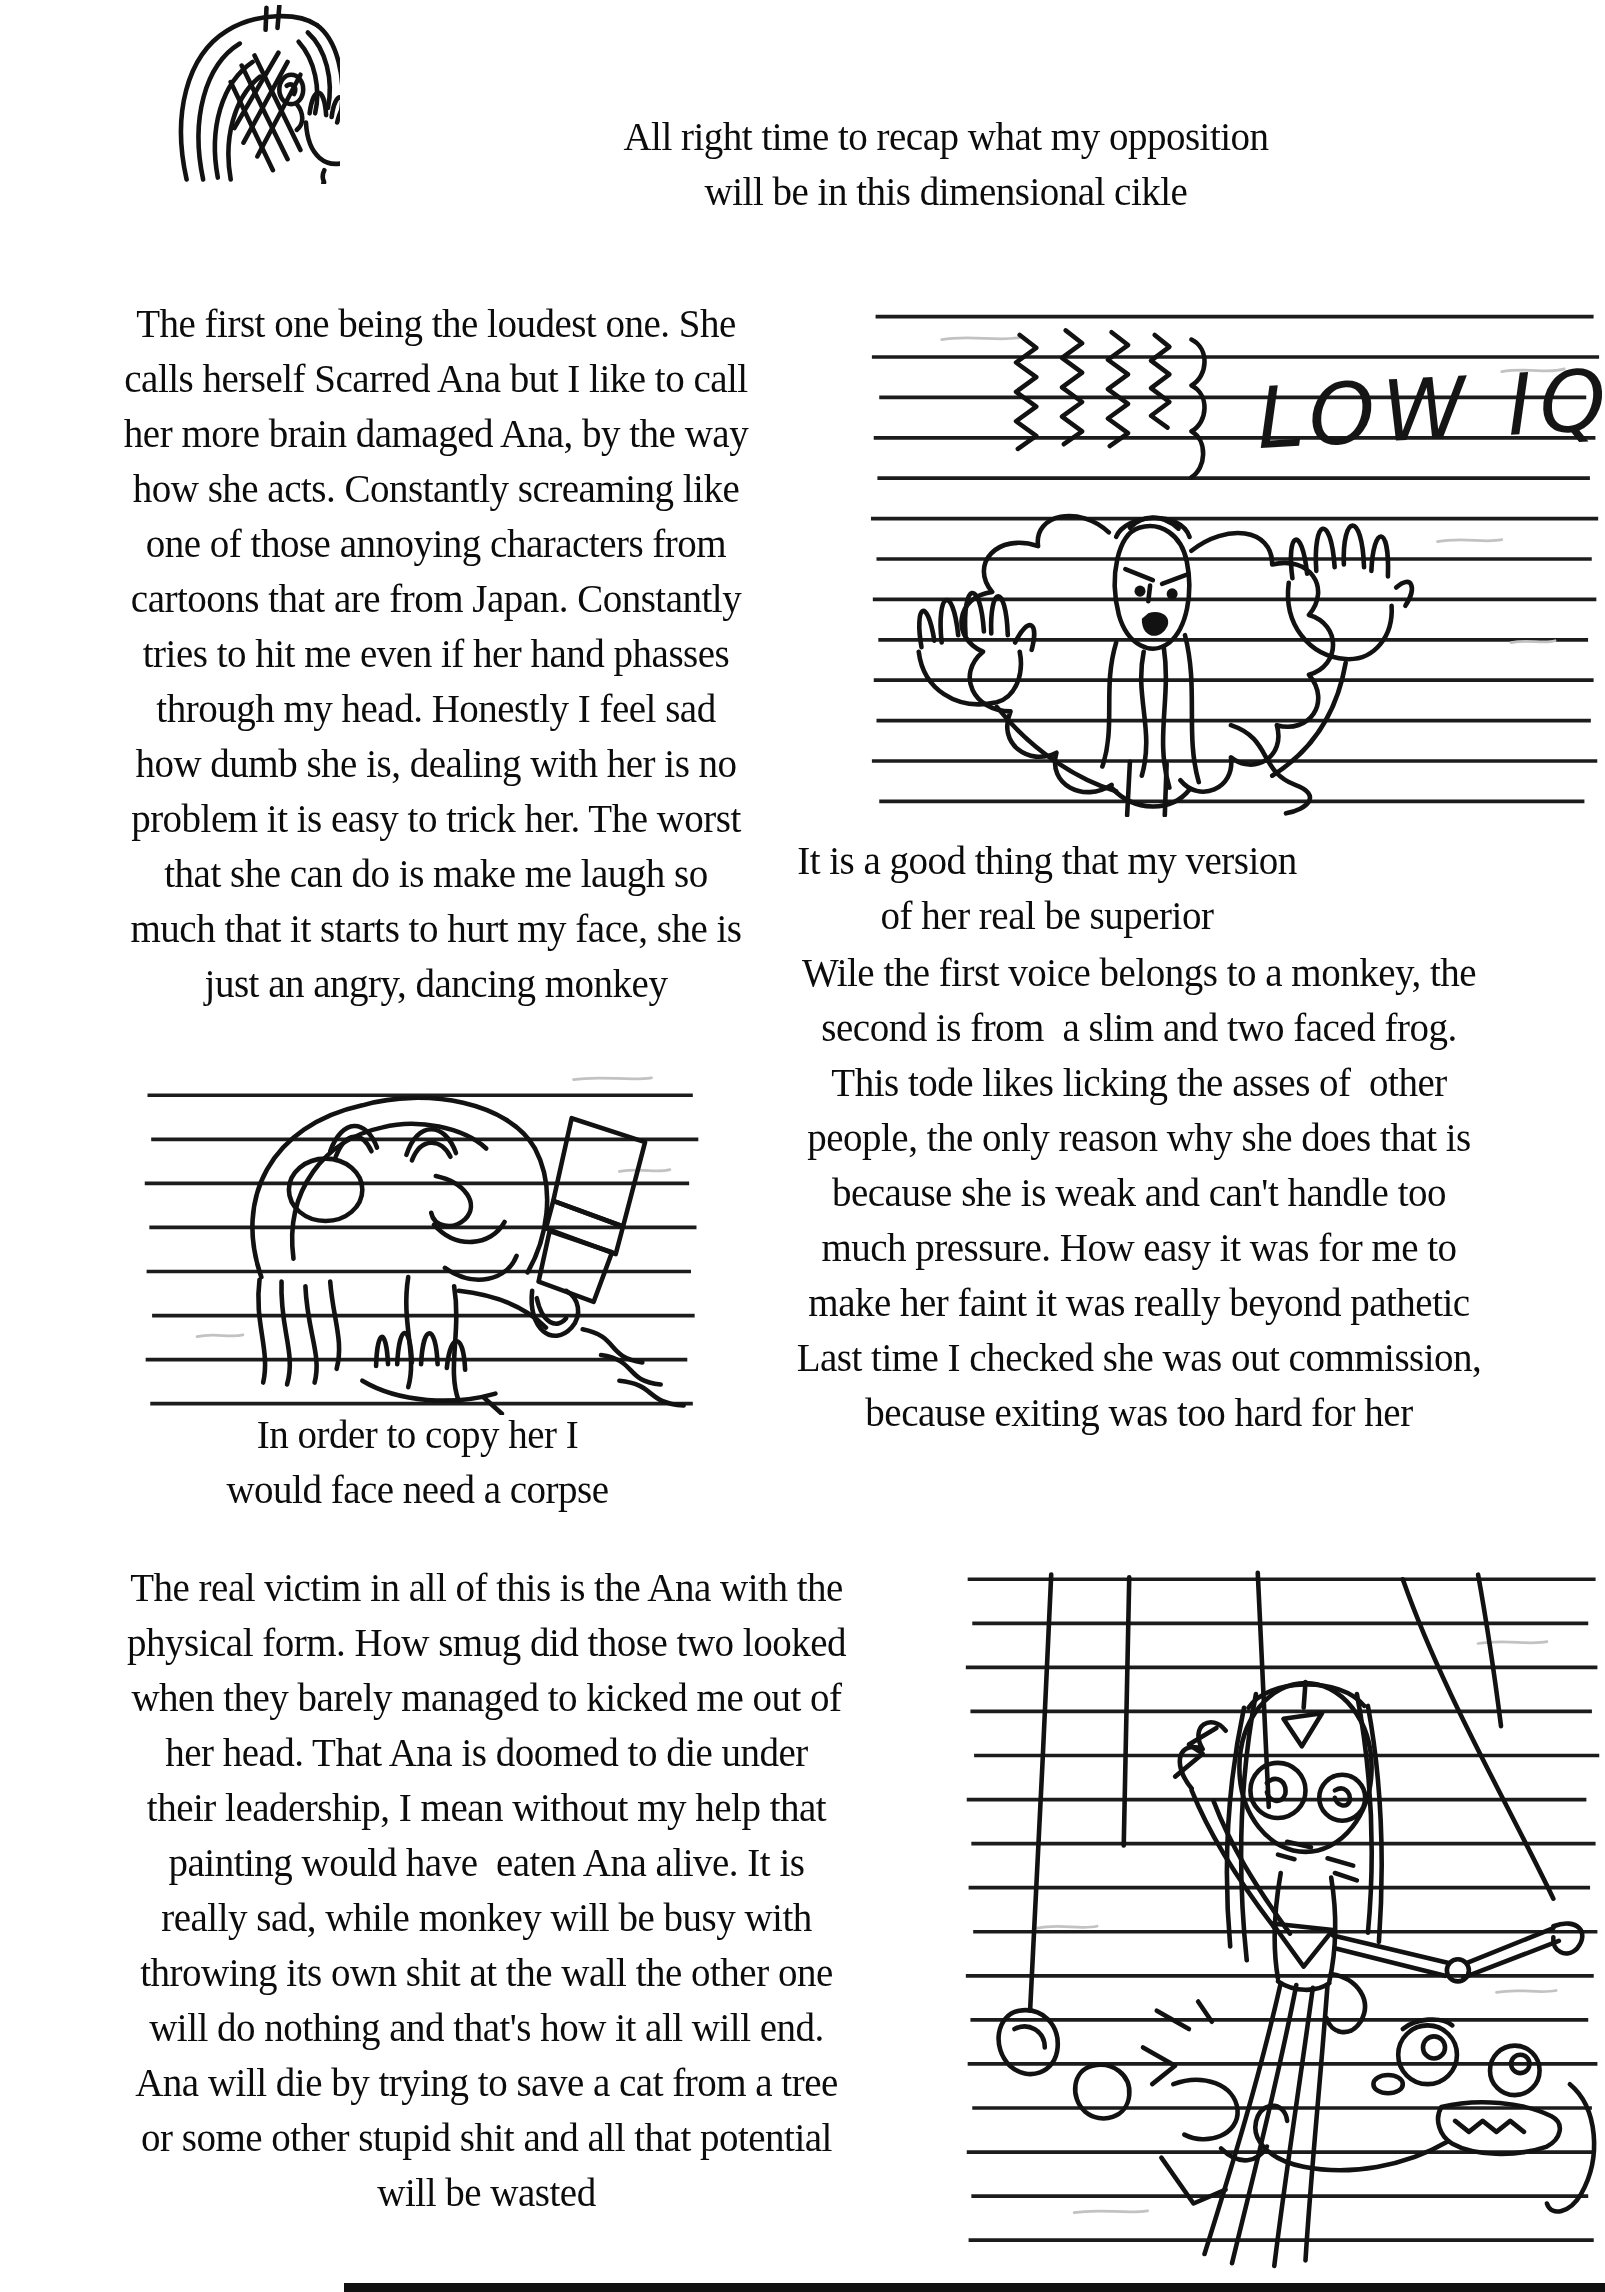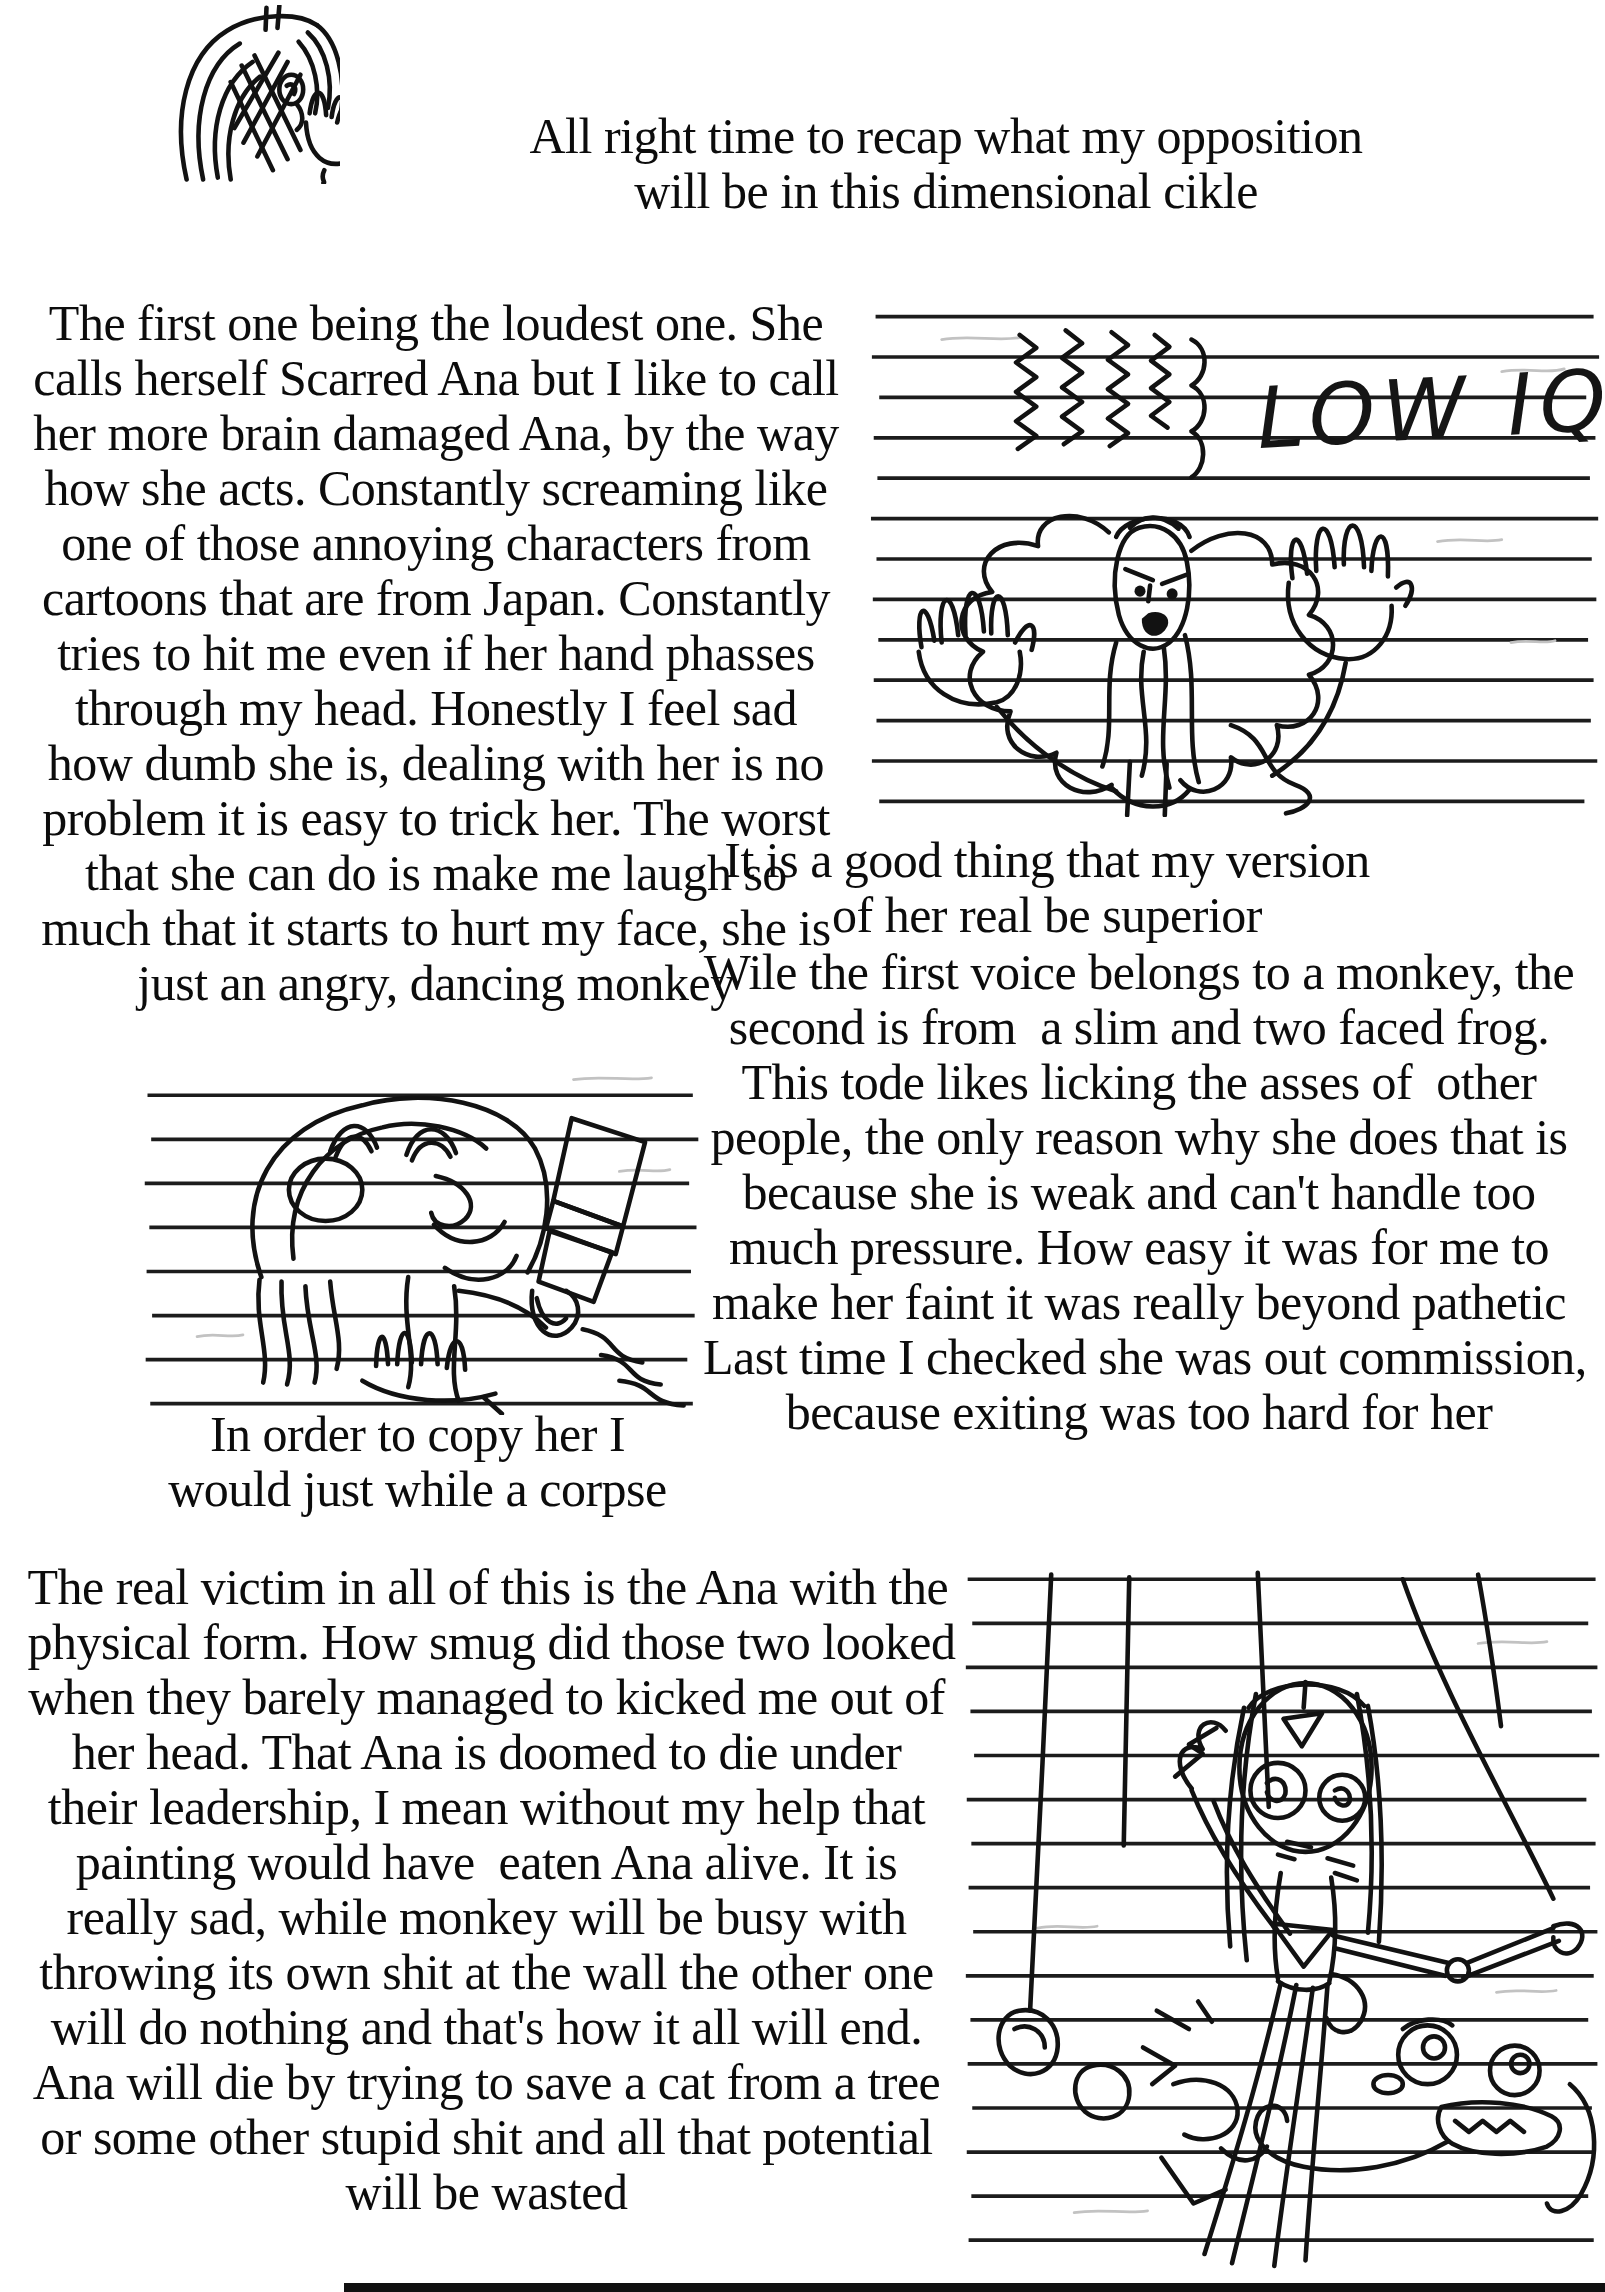--- a/index.html
+++ b/index.html
@@ -1,21 +1,21 @@
 <!DOCTYPE html>
 <html style="font-size:14.7px"><head>
 <meta charset="utf-8">
 <style>
   html,body{margin:0;padding:0;}
   body{
     width:1605px;height:2292px;position:relative;background:#ffffff;
     font-family:"Liberation Serif", serif;color:#0c0c0c;overflow:hidden;
   }
   .txt{
-    position:absolute;text-align:center;font-size:50px;line-height:55px;
+    position:absolute;text-align:center;font-size:39px;line-height:55px;
     letter-spacing:-0.5px;white-space:pre;color:#0c0c0c;
   }
   .sketch{position:absolute;}
   .ink path,.ink ellipse,.ink circle,.ink line{
     fill:none;stroke:#121212;stroke-width:5;stroke-linecap:round;stroke-linejoin:round;
   }
   .ink .fill{fill:#121212;stroke:none;}
   .rules line{stroke:#1c1c1c;stroke-width:4;stroke-linecap:butt;}
   .noise path{fill:none;stroke:#c2c2c2;stroke-width:3;stroke-linecap:round;}
   .lowiq-text{
@@ -208,21 +208,21 @@
     <path d="M255,332 C256,292 266,288 268,330"></path>
     <path d="M278,330 C280,286 292,284 294,328"></path>
     <path d="M304,330 C306,286 320,284 322,330"></path>
     <path d="M332,334 C336,296 350,294 352,336"></path>
     <path d="M240,348 C280,372 340,375 385,362"></path>
     <path d="M372,366 L392,384"></path>
   </g>
 </svg>
 
 <div class="txt" style="left:96px;top:1407px;width:643px">In order to copy her I
-would just while a corpse</div>
+would face need a corpse</div>
 
 <div class="txt" style="left:27.5px;top:1560px;width:918px">The real victim in all of this is the Ana with the
 physical form. How smug did those two looked
 when they barely managed to kicked me out of
 her head. That Ana is doomed to die under
 their leadership, I mean without my help that
 painting would have  eaten Ana alive. It is
 really sad, while monkey will be busy with
 throwing its own shit at the wall the other one
 will do nothing and that's how it all will end.

